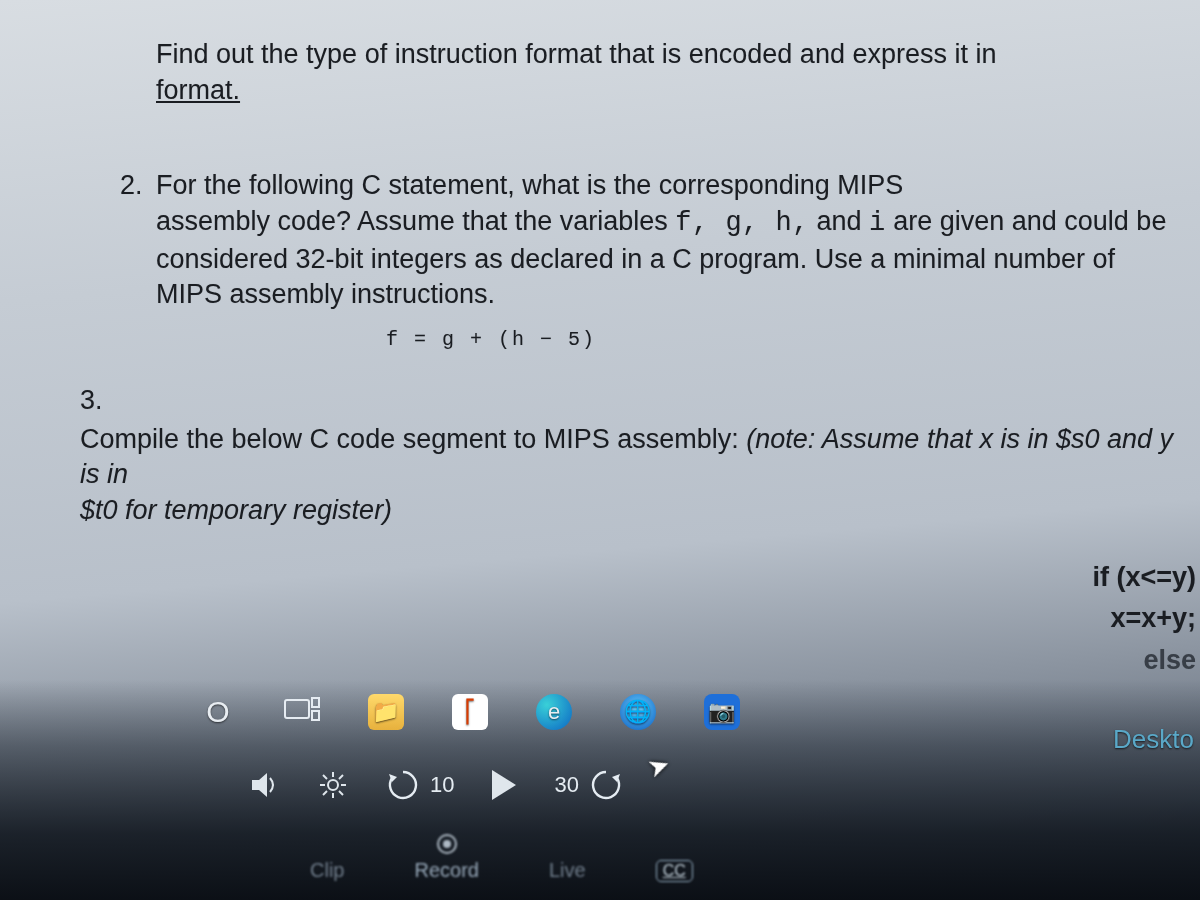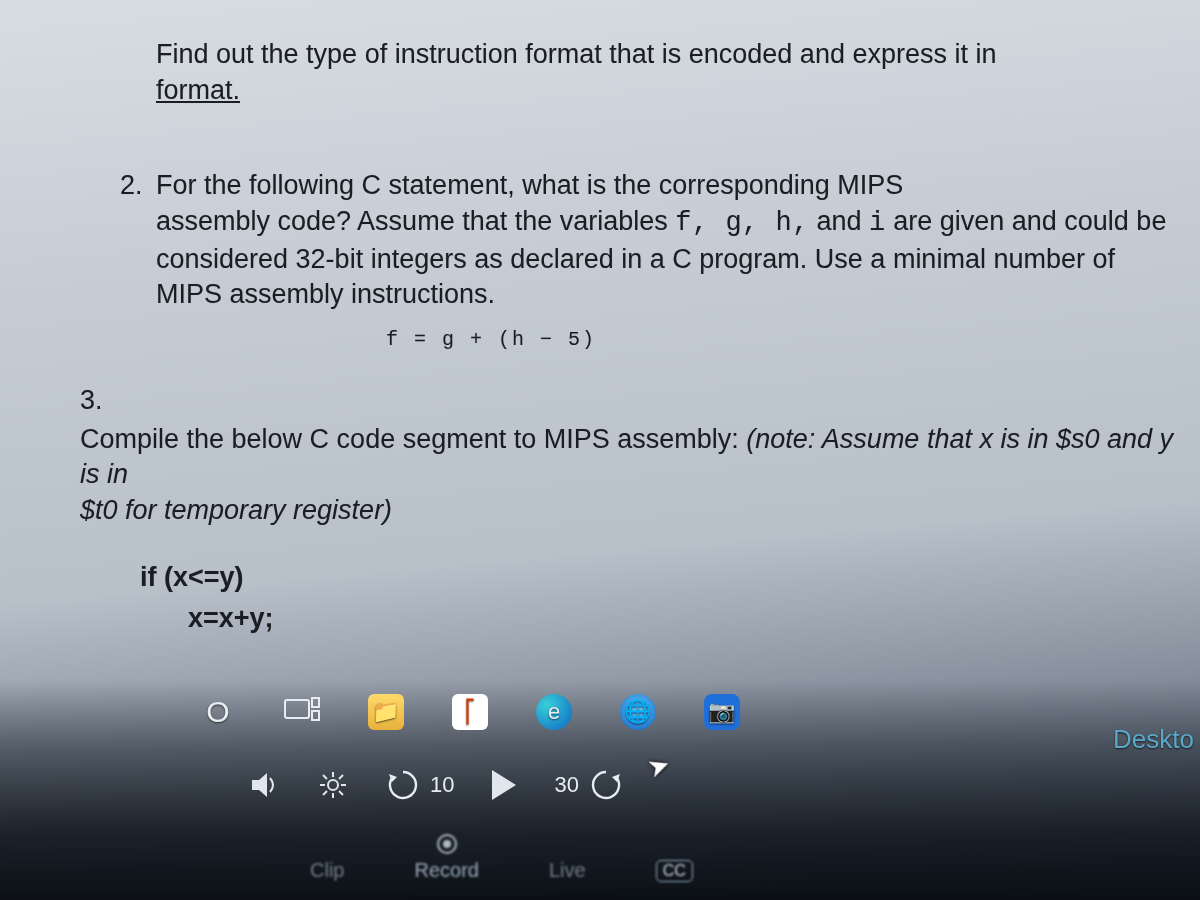--- a/index.html
+++ b/index.html
@@ -55,26 +55,27 @@
     margin: 14px 0 0 230px;
     letter-spacing: 2px;
   }
   .q3-wrap {
     margin-left: -40px;
     margin-top: 30px;
   }
   .q3-num { margin-bottom: 3px; }
   .italic { font-style: italic; }
   .code-block {
-    margin: 28px 16px 0 60px;
+    margin: 28px 4px 0 60px;
     font-family: Arial, sans-serif;
     font-weight: bold;
     font-size: 27px;
     color: #1a1d22;
     line-height: 1.55;
+    text-align: right;
   }
   .code-indent { padding-left: 48px; }
   .else-cut {
     color: #2a3038;
     opacity: 0.85;
   }
 
   
   .taskbar {
     position: absolute;
@@ -159,20 +160,21 @@
     filter: blur(0.8px);
   }
   .zoom-item { display:flex; flex-direction:column; align-items:center; gap:4px; }
   .faded { opacity: 0.7; }
   .cc-pill {
     border: 1.5px solid #9ab4c8;
     border-radius: 5px;
     padding: 1px 6px;
     font-size: 16px;
     color: #c8d6e0;
+    text-decoration: underline;
   }
   .cursor-arrow {
     position: absolute;
     bottom: 118px;
     left: 648px;
     color: #fff;
     font-size: 26px;
     transform: rotate(-20deg);
     filter: drop-shadow(0 0 2px #000);
   }
@@ -207,20 +209,21 @@
     <div class="q3-wrap">
       <div class="q3-num">3.</div>
       <div>
         <span>Compile the below C code segment to MIPS assembly: </span>
         <span class="italic">(note: Assume that x is in $s0 and y is in</span><br>
         <span class="italic">$t0 for temporary register)</span>
       </div>
       <div class="code-block">
         <div>if (x&lt;=y)</div>
         <div class="code-indent">x=x+y;</div>
+        <div class="else-cut">else</div>
       </div>
     </div>
 
   </div>
 
   <div class="taskbar">
 
     <div class="win-icons">
       <div class="win-icon">
         <span>O</span>

